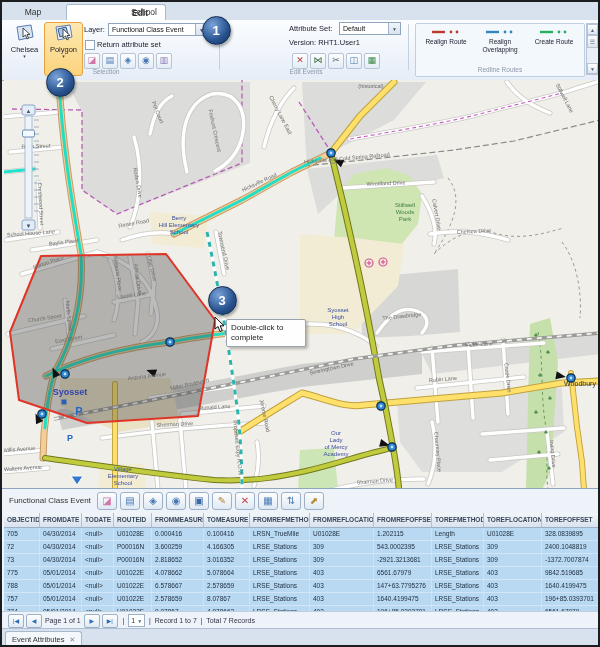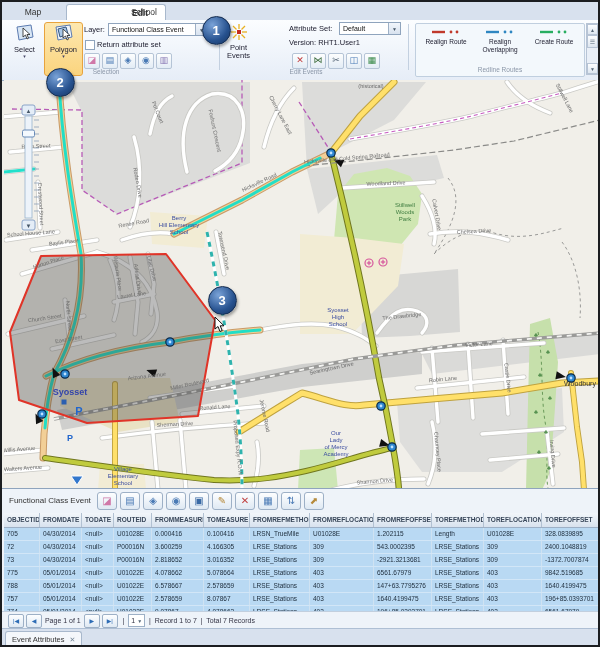--- a/index.html
+++ b/index.html
@@ -61,21 +61,21 @@
     <div class="rtab" style="left:118px;width:48px;">School</div>
   </div>
 
   <div class="ribbon">
 
     <div class="rbtn" style="left:4px;width:35px;">
       <svg width="20" height="20">
         <polygon points="2,4 16,2 18,14 4,17" fill="#d8e6f4" stroke="#5a7ab0" stroke-width="1"></polygon>
         <polygon points="8,5 8,14 10.5,12 12,16 13.5,15.2 12,11.5 15,11.5" fill="#fff" stroke="#222" stroke-width="0.8"></polygon>
       </svg>
-      <div class="cap">Select</div>
+      <div class="cap">Chelsea</div>
       <div class="caret">▾</div>
     </div>
     <div class="rbtn hl" style="left:42px;width:37px;">
       <svg width="20" height="20">
         <polygon points="2,4 16,2 18,14 4,17" fill="#eef4fa" stroke="#5a7ab0" stroke-width="1"></polygon>
         <polygon points="4,6 12,4 14,11 6,14" fill="#aac8e8" stroke="#33557f" stroke-width="1"></polygon>
         <polygon points="9,6 9,15 11.5,13 13,17 14.5,16.2 13,12.5 16,12.5" fill="#fff" stroke="#222" stroke-width="0.8"></polygon>
       </svg>
       <div class="cap">Polygon</div>
       <div class="caret">▾</div>
@@ -90,36 +90,20 @@
     <div class="miniicons" style="left:82px;top:33px;" id="sel-icons">
         <div class="mi" style="color: rgb(208, 120, 168);">◪</div>
         <div class="mi" style="color: rgb(74, 122, 181);">▤</div>
         <div class="mi" style="color: rgb(74, 122, 181);">◈</div>
         <div class="mi" style="color: rgb(74, 122, 181);">◉</div>
         <div class="mi" style="color: rgb(138, 122, 181);">▥</div>
       </div>
     <div class="rgrouplabel" style="left:62px;width:84px;">Selection</div>
     <div class="divider" style="left:217px;"></div>
 
-    <div class="rbtn" style="left:220px;width:31px;">
-      <svg width="18" height="18">
-        <g stroke="#e8b020" stroke-width="1.3">
-          <line x1="9" y1="1" x2="9" y2="6"></line>
-            <line x1="9" y1="12" x2="9" y2="17"></line>
-          <line x1="1" y1="9" x2="6" y2="9"></line>
-            <line x1="12" y1="9" x2="17" y2="9"></line>
-          <line x1="3" y1="3" x2="6.5" y2="6.5"></line>
-            <line x1="11.5" y1="11.5" x2="15" y2="15"></line>
-          <line x1="15" y1="3" x2="11.5" y2="6.5"></line>
-            <line x1="6.5" y1="11.5" x2="3" y2="15"></line>
-        </g>
-        <rect x="7" y="7" width="4" height="4" fill="#c62b1e"></rect>
-      </svg>
-      <div class="cap" style="line-height:8px;">Point Events</div>
-    </div>
     <div class="rlabel" style="left:287px;top:4px;">Attribute Set:</div>
     <div class="combo" style="left:337px;top:2px;width:62px;height:13px;">
       <span>Default</span>
       <span class="arr">▼</span>
     </div>
     <div class="rlabel" style="left:287px;top:18px;">Version: RHT1.User1</div>
     <div class="miniicons" style="left:290px;top:33px;" id="edit-icons">
         <div class="mi" style="color: rgb(194, 59, 59);">✕</div>
         <div class="mi" style="color: rgb(58, 106, 58);">⋈</div>
         <div class="mi" style="color: rgb(85, 102, 119);">✂</div>
@@ -425,20 +409,21 @@
         </g>
       <rect x="20.5" y="128" width="12" height="7" rx="1.5" fill="#f4f9fe" stroke="#6a8cb8"></rect>
       <rect x="20" y="218" width="13" height="10" rx="2" fill="#e4edf7" stroke="#8aa4c8"></rect>
       <text x="26.5" y="225.5" font-size="6" fill="#456" text-anchor="middle">▼</text>
     </g>
   </svg>
 
   <svg class="cursor" width="12" height="16">
     <polygon points="1,0 1,12 4,9.5 6,14.5 8.2,13.5 6.2,8.8 10,8.8" fill="#fff" stroke="#111" stroke-width="1"></polygon>
   </svg>
+  <div class="tooltip">Double-click to complete</div>
 
   <div class="panel">
     <div class="panelhead">
       <div class="paneltitle">Functional Class Event</div>
       <div class="ptool" id="panel-toolbar">
           <div class="tb" style="color: rgb(208, 120, 168);">◪</div>
           <div class="tb" style="color: rgb(74, 122, 181);">▤</div>
           <div class="tb" style="color: rgb(74, 122, 181);">◈</div>
           <div class="tb" style="color: rgb(74, 122, 181);">◉</div>
           <div class="tb" style="color: rgb(58, 106, 165);">▣</div>

